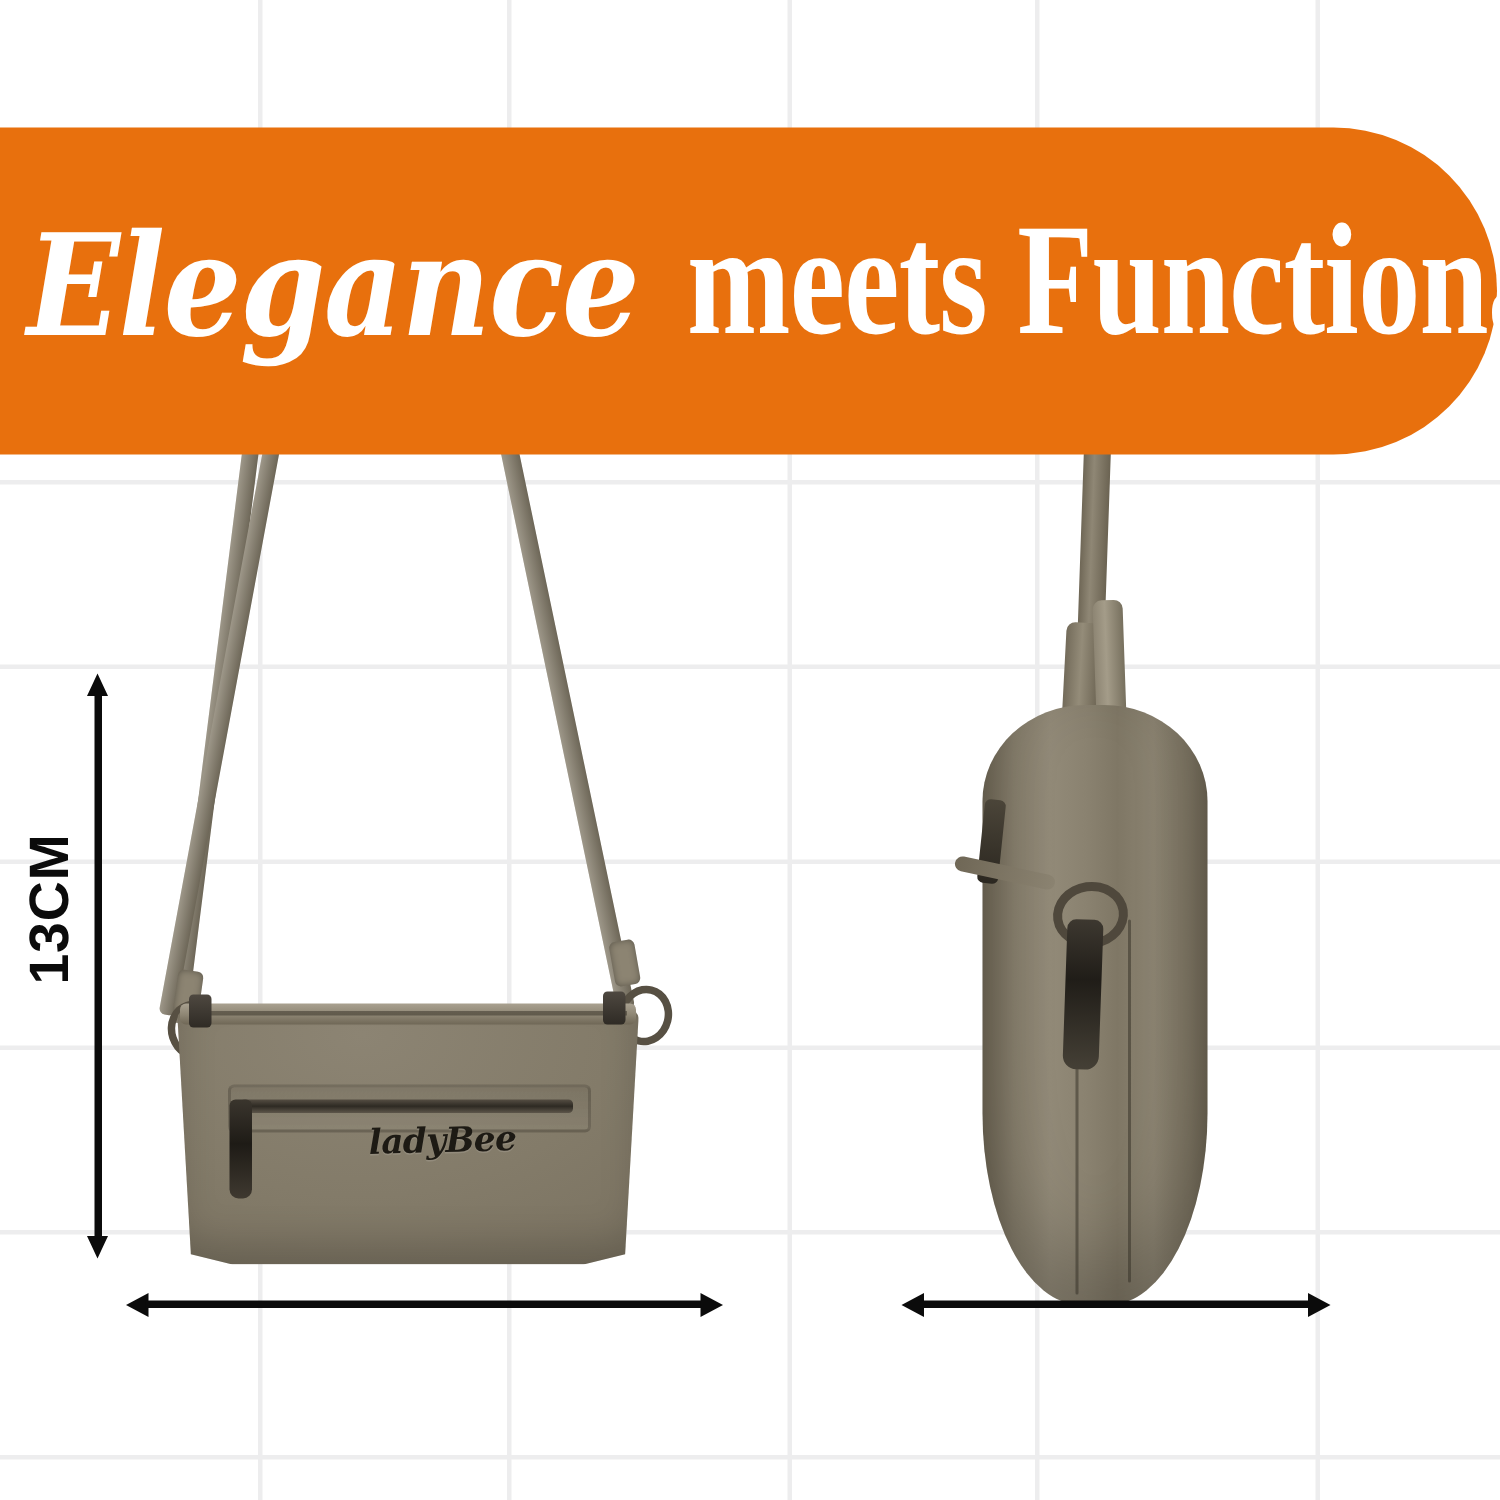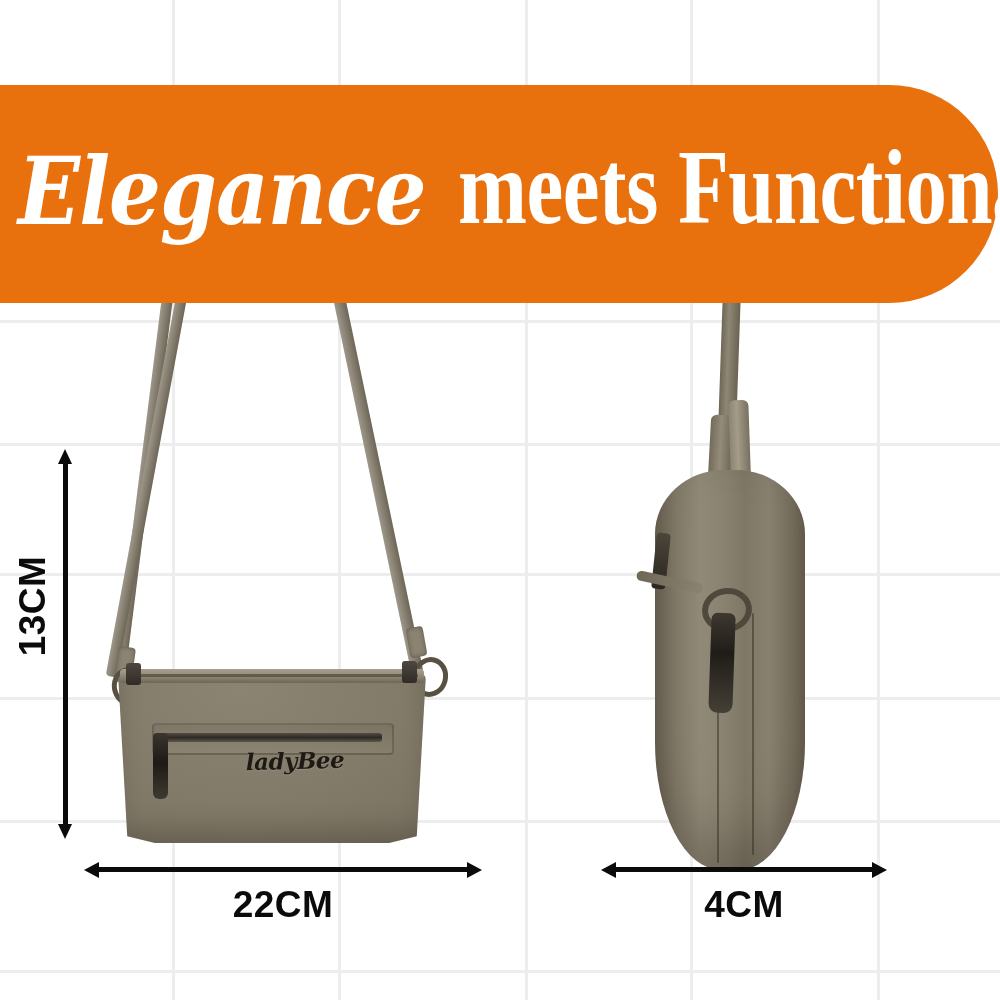--- a/index.html
+++ b/index.html
@@ -460,22 +460,20 @@
     <div class="shaft"></div>
     <div class="head-down"></div>
   </div>
   <div class="dim-label-v">13CM</div>
 
   <div class="dim-h dim-h-22">
     <div class="head-left"></div>
     <div class="shaft"></div>
     <div class="head-right"></div>
   </div>
-  <div class="dim-label-h label-22">22CM</div>
 
   <div class="dim-h dim-h-4">
     <div class="head-left"></div>
     <div class="shaft"></div>
     <div class="head-right"></div>
   </div>
-  <div class="dim-label-h label-4">4CM</div>
 
 </div>
 
 </body></html>

